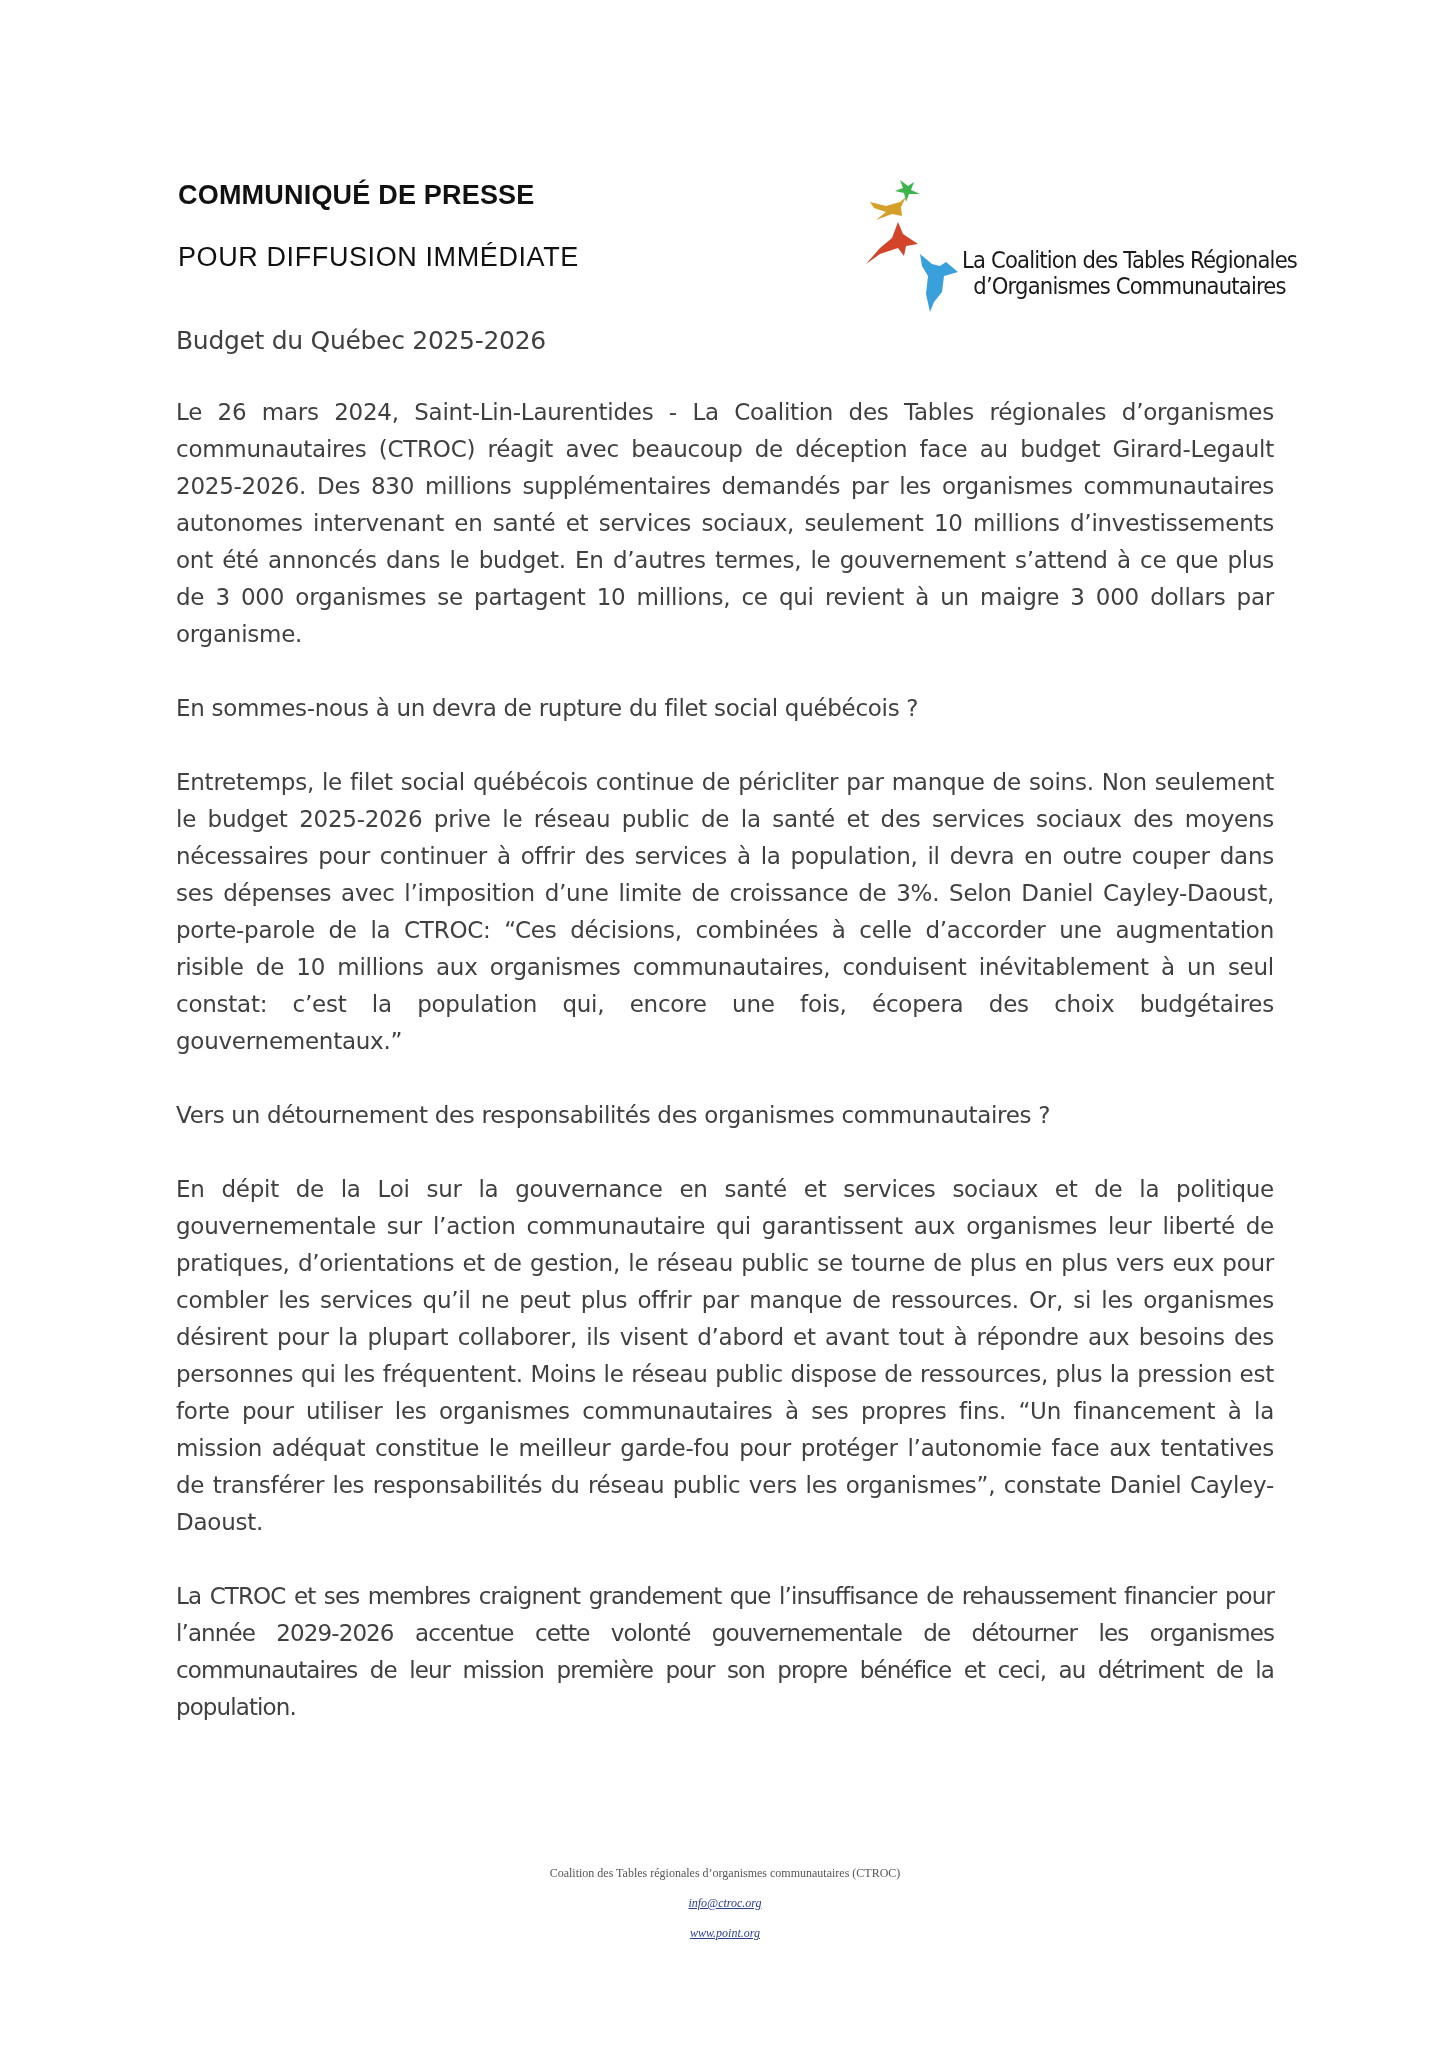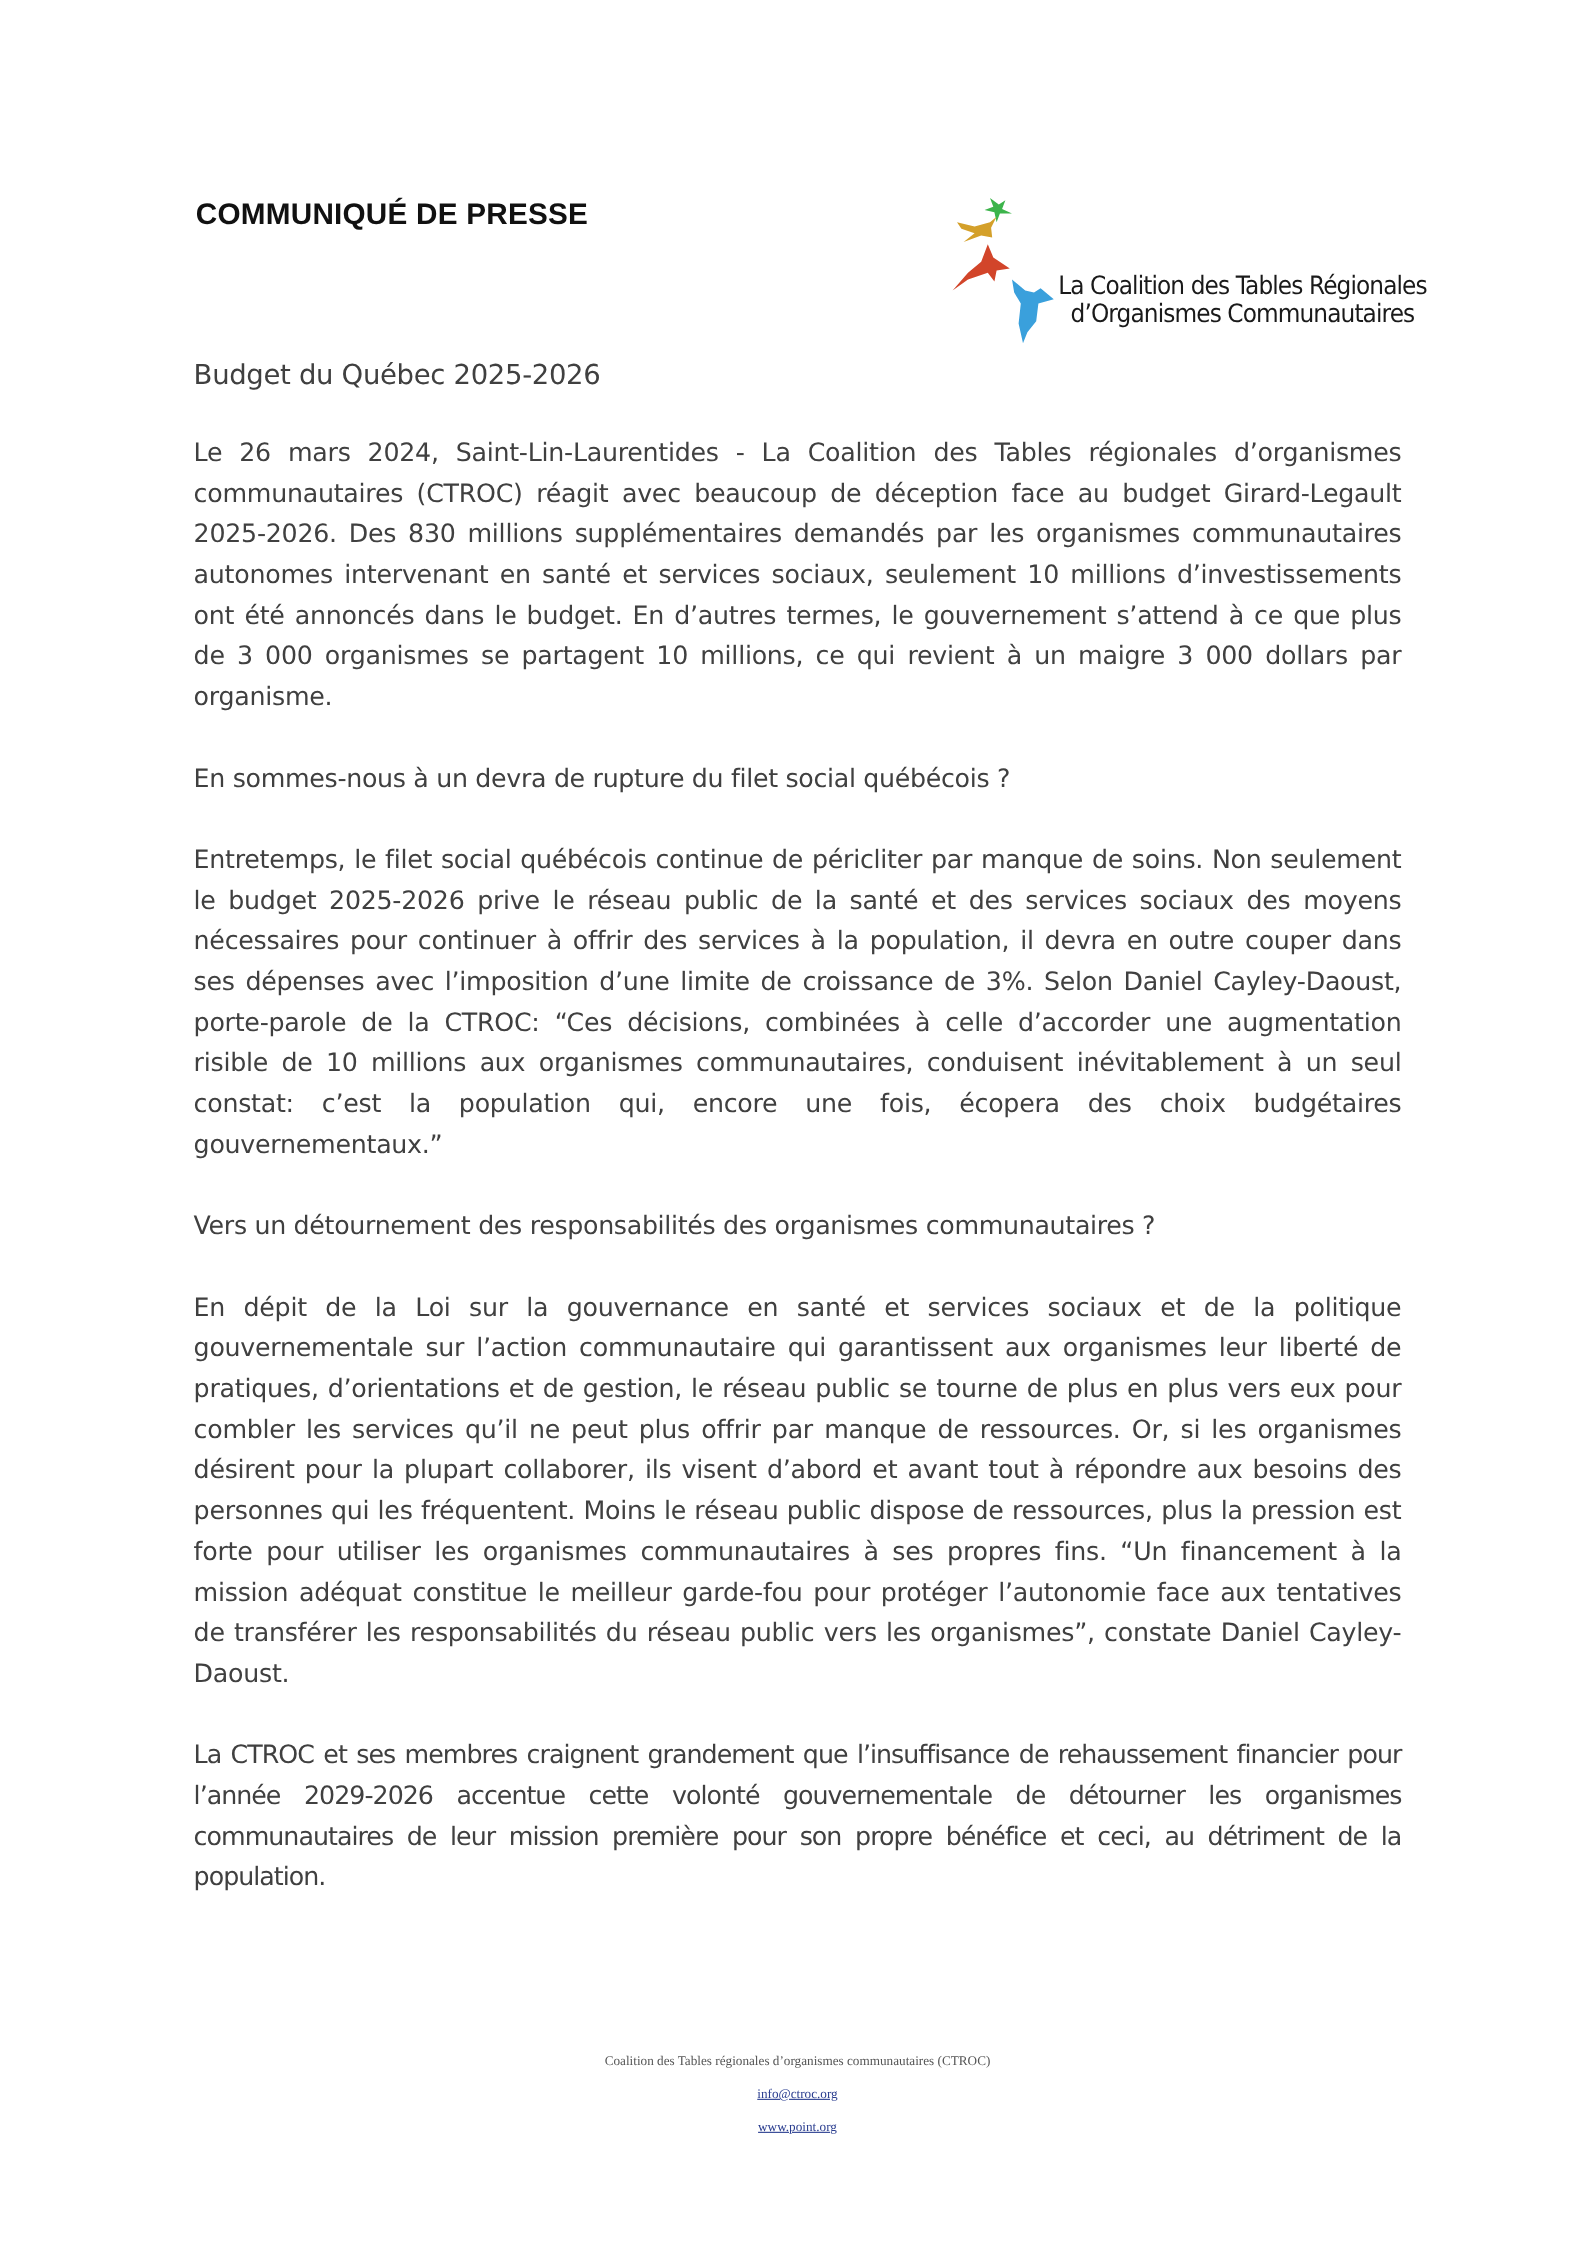--- a/index.html
+++ b/index.html
@@ -108,28 +108,30 @@
     text-align: center;
     font-family: "Liberation Serif", serif;
     font-size: 12px;
     line-height: 30px;
     color: #555555;
   }
   .footer a {
     color: #2a3d8f;
     text-decoration: underline;
     display: inline-block;
+    font-style: italic;
   }
 </style>
 </head>
 <body>
 
 <div class="page">
 
   <div class="hdr-line1">COMMUNIQUÉ DE PRESSE</div>
+  <div class="hdr-line2">POUR DIFFUSION IMMÉDIATE</div>
 
   <div class="logo">
     <svg width="110" height="145" viewBox="0 0 110 145">
 
       <path d="M38 8 L46 14 L52 10 L49 18 L58 22 L47 22 L44 30 L42 21 L33 19 L41 16 Z" fill="#3cb44b"></path>
 
       <path d="M8 30 L24 34 L38 30 L44 25 L39 35 L40 44 L30 42 L14 48 L24 40 L12 36 Z" fill="#d4a02a"></path>
 
       <path d="M36 50 L41 62 L56 72 L44 74 L42 84 L36 76 L18 82 L4 92 L18 76 L30 66 Z" fill="#d2452a"></path>
 

